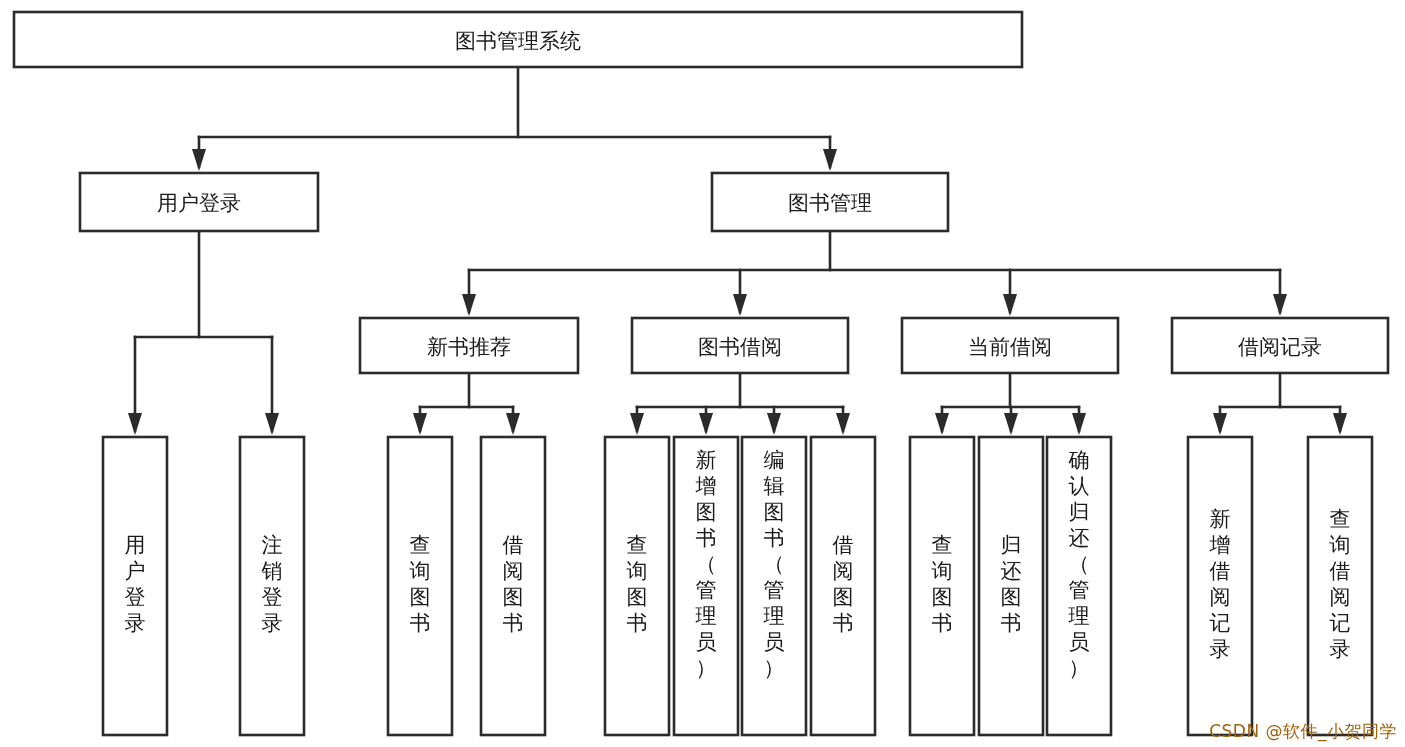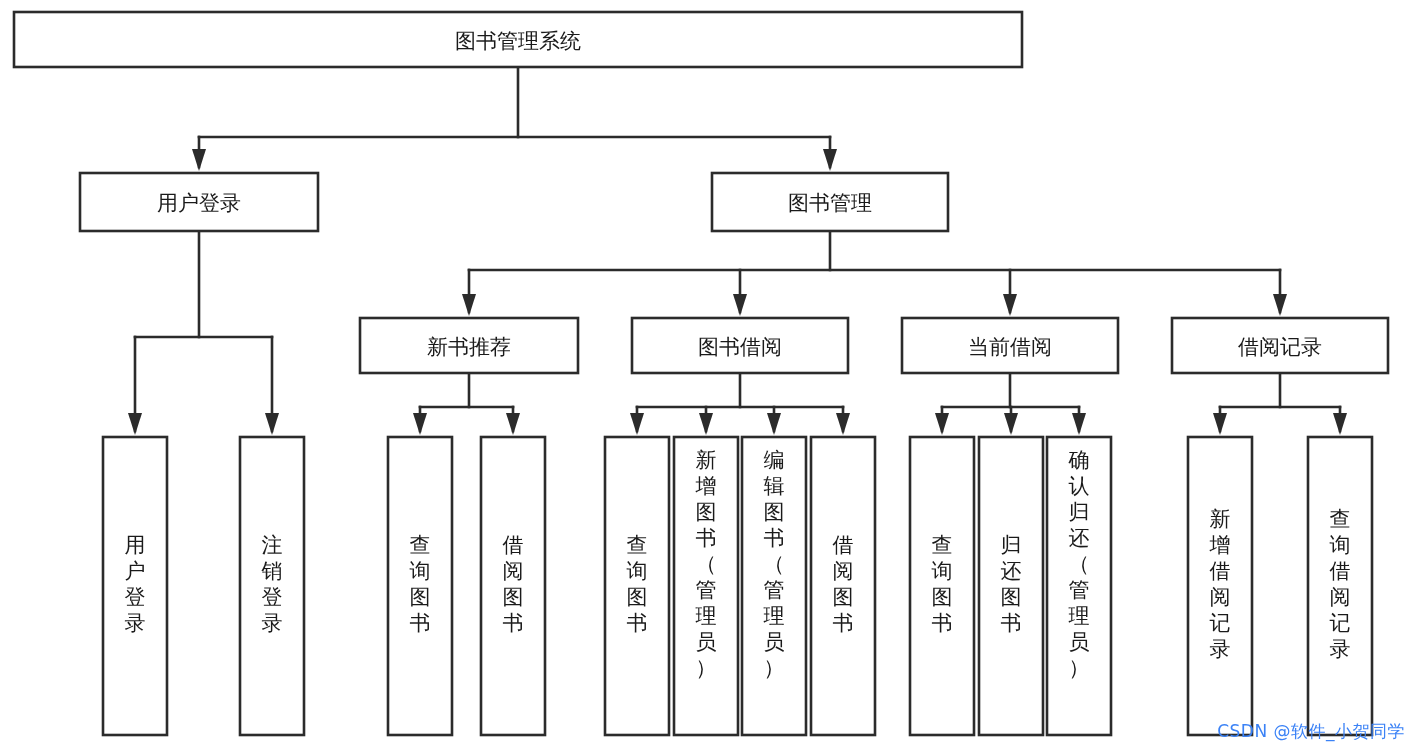--- a/index.html
+++ b/index.html
@@ -48,25 +48,25 @@
     text-anchor: middle;
     dominant-baseline: central;
   }
   .node-label-v {
     font-family: "DejaVu Sans", "Liberation Sans", sans-serif;
     font-size: 21px;
     fill: #1a1a1a;
   }
   .watermark {
     position: absolute;
-    right: 0;
+    right: 8px;
     bottom: 4px;
     font-family: "DejaVu Sans", "Liberation Sans", sans-serif;
     font-size: 17px;
-    color: #3b82f6;
+    color: #a16207;
     letter-spacing: 0.5px;
     white-space: nowrap;
     user-select: none;
   }
 </style>
 </head>
 <body>
 
 <div id="diagram-root">
   <svg id="tree-svg" viewBox="0 0 1405 747">

